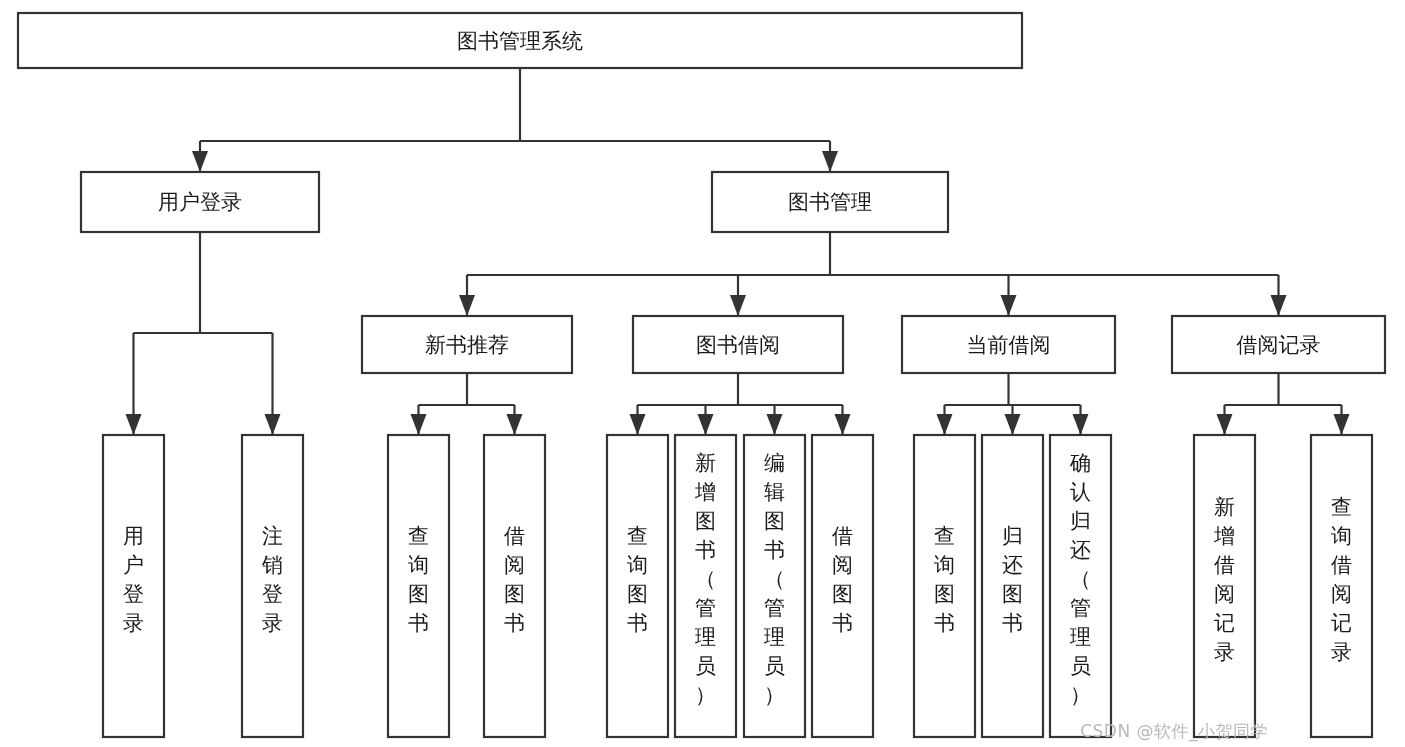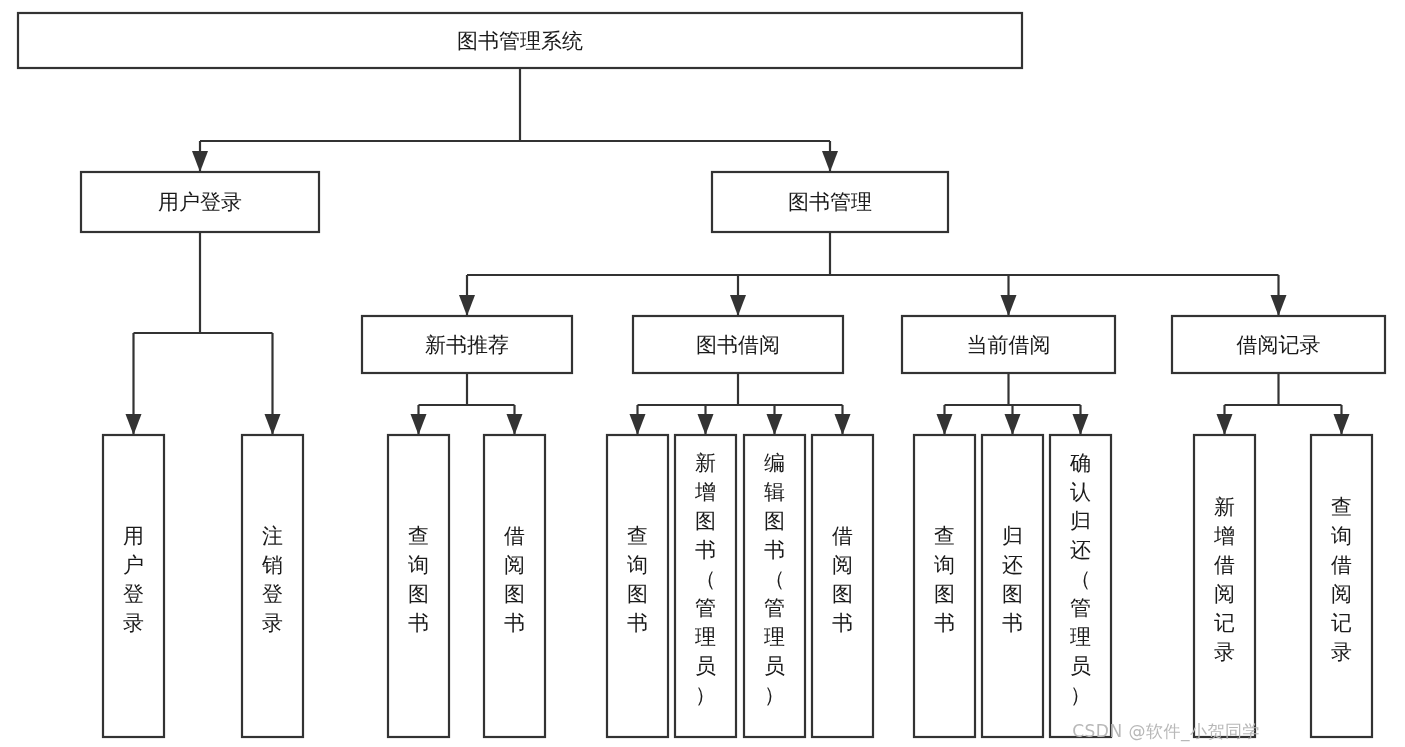--- a/index.html
+++ b/index.html
@@ -51,21 +51,21 @@
     dominant-baseline: middle;
   }
   .node-label-vertical {
     fill: #1a1a1a;
     font-family: "DejaVu Sans", "Liberation Sans", sans-serif;
     font-size: 21px;
     text-anchor: middle;
   }
   .watermark {
     position: absolute;
-    right: 8px;
+    right: 0;
     bottom: 4px;
     font-family: "DejaVu Sans", "Liberation Sans", sans-serif;
     font-size: 17px;
     color: #b8b8b8;
     letter-spacing: 0.5px;
     white-space: nowrap;
     pointer-events: none;
   }
 </style>
 </head>

